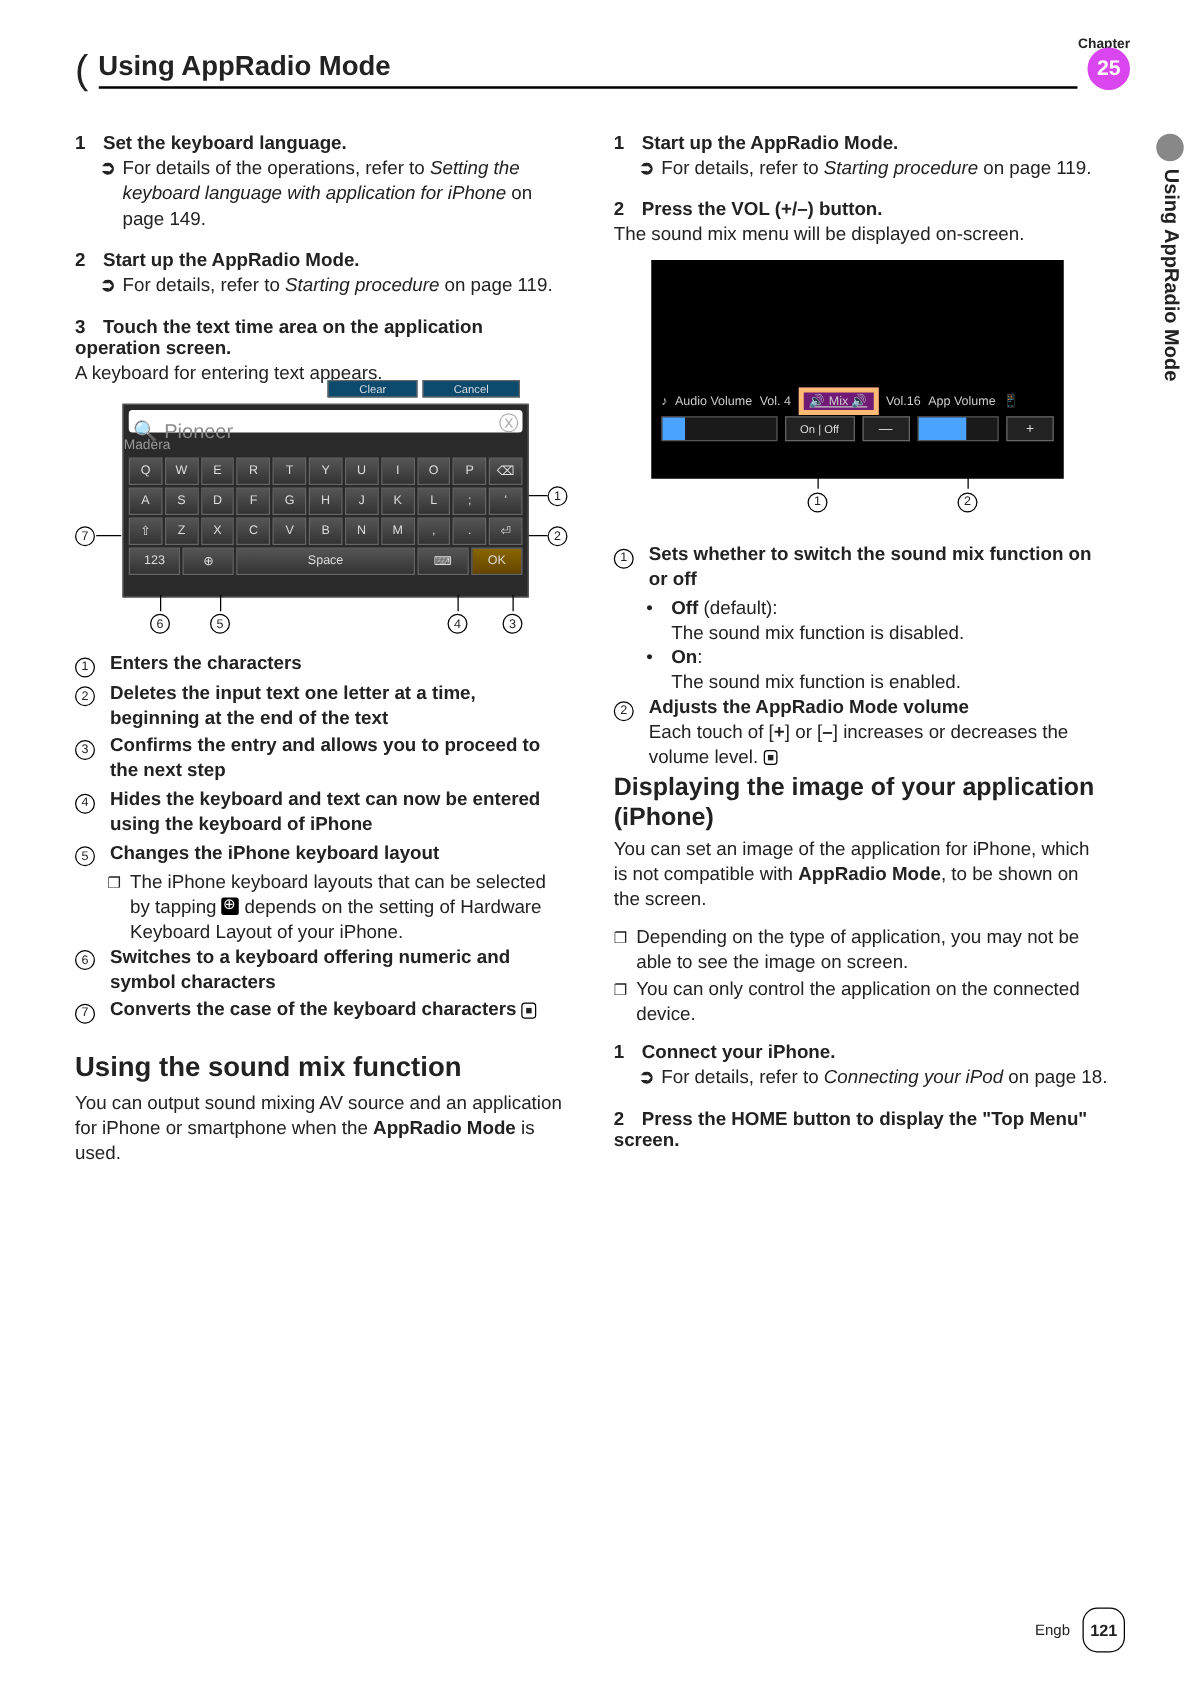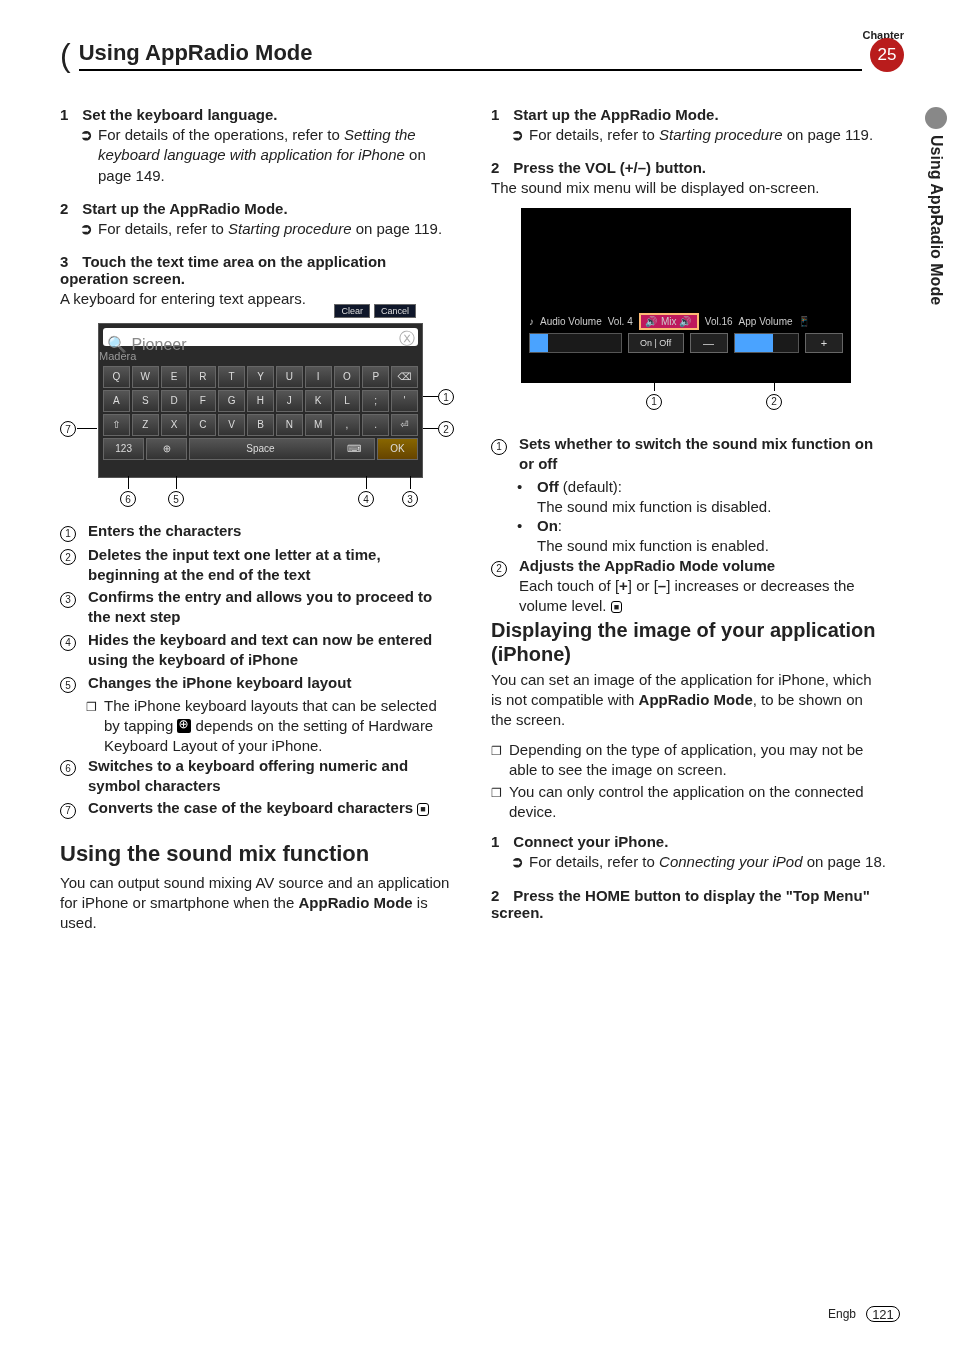--- a/index.html
+++ b/index.html
@@ -45,27 +45,27 @@
     padding-bottom: 3px;
   }
   .title-box h1 {
     font-size: 22px;
     font-weight: bold;
   }
   .chapter-badge {
     width: 34px;
     height: 34px;
     border-radius: 17px;
-    background: #b91c1c;
+    background: #d946ef;
     color: #fff;
     display: flex;
     align-items: center;
     justify-content: center;
     font-size: 17px;
-    font-weight: normal;
+    font-weight: bold;
   }
   .cols {
     display: flex;
     gap: 36px;
   }
   .col {
     width: 395px;
   }
   .side-tab {
     position: absolute;
@@ -134,21 +134,21 @@
     position: relative;
   }
   .kb-searchbar .x { position: absolute; right: 3px; top: 1px; color: #aaa; }
   .kb-topbtns {
     position: absolute;
     right: 6px;
     top: -18px;
     font-size: 9px;
     color: #ddd;
   }
-  .kb-topbtns span { background:#0f172a; border:1px solid #666; padding:1px 6px; margin-left:4px;}
+  .kb-topbtns span { background:#0c4a6e; border:1px solid #666; padding:1px 24px; margin-left:4px;}
   .kb-suggest {
     text-align: left;
     color: #999;
     font-size: 11px;
     padding: 4px 0;
   }
   .kb-rows { padding: 0 4px 4px 4px; }
   .kb-row { display: flex; gap: 2px; margin-bottom: 2px; }
   .kb-key {
     flex: 1;
@@ -279,21 +279,21 @@
     height: 44px;
   }
   .mix-bar-top {
     display: flex;
     align-items: center;
     color: #ccc;
     font-size: 10px;
     gap: 6px;
     height: 20px;
   }
-  .mix-bar-top .chip { background:#be185d; border:2px solid #fdba74; padding:1px 5px; }
+  .mix-bar-top .chip { background:#701a75; border:4px solid #fdba74; padding:1px 5px;text-decoration:underline; }
   .mix-bar-bot {
     display: flex;
     gap: 6px;
     height: 20px;
     margin-top: 2px;
   }
   .mix-slider {
     flex: 1;
     background: #1a1a1a;
     border: 1px solid #555;
@@ -314,27 +314,27 @@
   .footer {
     position: absolute;
     bottom: 30px;
     right: 54px;
     display: flex;
     align-items: center;
     gap: 10px;
     font-size: 12px;
   }
   .footer .pg {
-    width: 34px; height: 16px;
+    width: 34px; height: 36px;
     border: 1.3px solid #000;
     border-radius: 12px;
     display: flex;
     align-items: center;
     justify-content: center;
-    font-weight: normal;
+    font-weight: bold;
     font-size: 13px;
   }
 </style>
 </head>
 <body>
 
 <div class="page">
   <div class="header">
     <div class="chapter-label">Chapter</div>
     <div class="title-bar">

